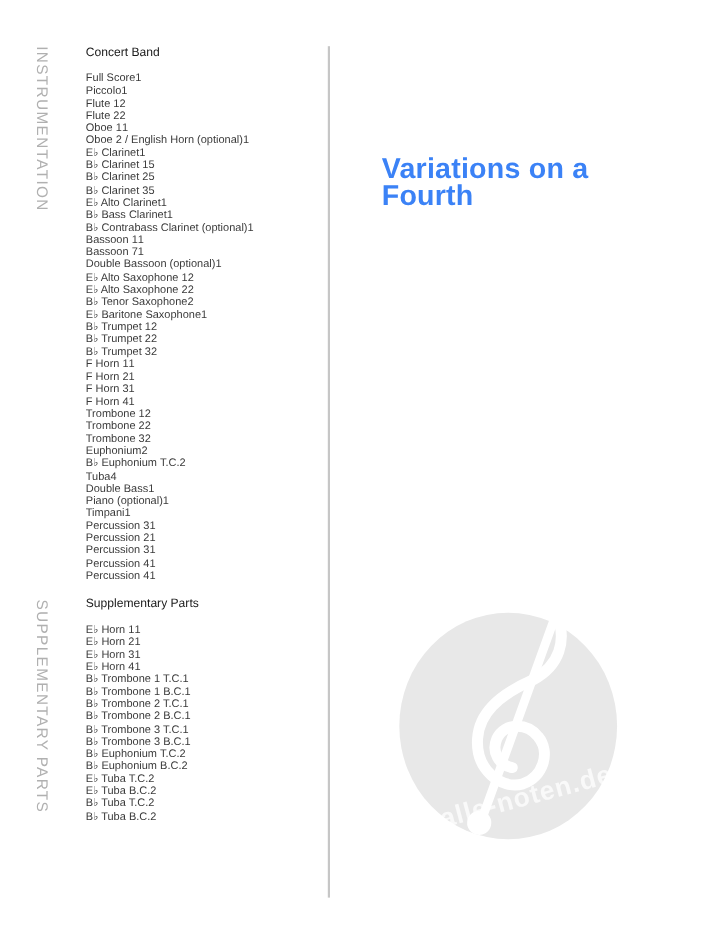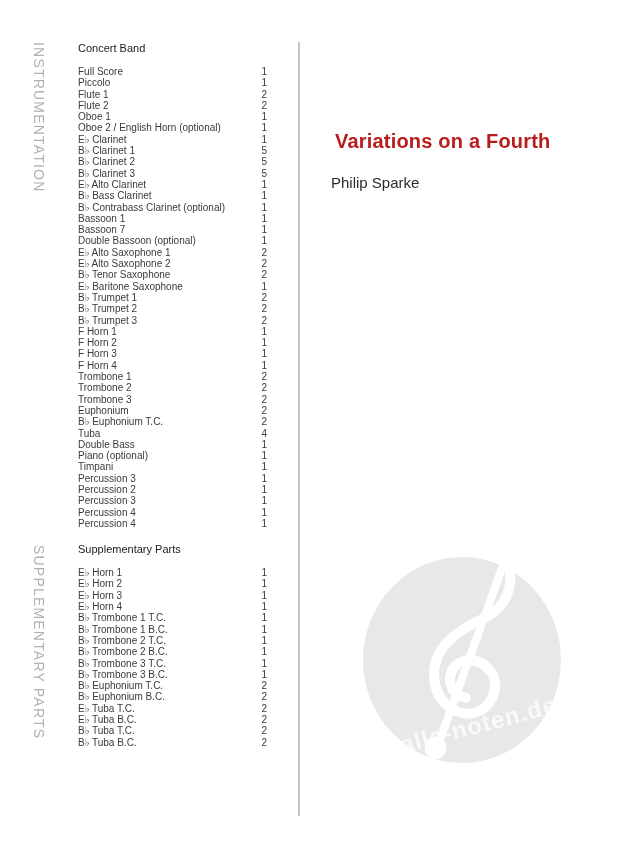--- a/index.html
+++ b/index.html
@@ -22,36 +22,36 @@
   .v-top { left:31px; top:42px; }
   .v-bottom { left:31px; top:545px; }
 
   .list-column { position:absolute; left:78px; top:42px; width:189px; }
   .list-column h2 {
     margin:0; font-size:11px; line-height:12px;
     font-weight:normal; color:#1a1a1a;
   }
   .rows { margin-top:12px; }
   .row {
-    display:flex; justify-content:space-between; align-items:baseline;
+    display:flex; justify-content:flex-start; align-items:baseline;
     font-size:10px; line-height:11.3px; color:#3a3a3a;
   }
   .row .name { white-space:nowrap; }
   .row .qty { text-align:right; }
   section.supplementary { margin-top:14px; }
 
   .divider {
     position:absolute; left:298px; top:42px;
     width:2px; height:774px; background:#c6c6c6;
   }
 
   .title-block { position:absolute; left:331px; top:125px; }
   .title-block h1 {
-    margin:4px; font-size:20px; line-height:24px;
-    font-weight:bold; color:#b91c1c; letter-spacing:0.2px;
+    margin:16px; font-size:26px; line-height:24px;
+    font-weight:bold; color:#3b82f6; letter-spacing:0.2px;
   }
   .composer { margin-top:21px; font-size:15px; color:#2b2b2b; }
 
   .watermark { position:absolute; left:360px; top:553px; width:210px; height:220px; pointer-events:none; }
   .wm-circle {
     position:absolute; left:3px; top:4px;
     width:198px; height:206px; border-radius:50%;
     background:#e8e8e8;
   }
   .wm-clef {
@@ -313,21 +313,20 @@
             <span class="qty">2</span>
           </div>
         </div>
     </section>
   </div>
 
   <div class="divider"></div>
 
   <div class="title-block">
     <h1>Variations on a Fourth</h1>
-    <div class="composer">Philip Sparke</div>
   </div>
 
   <div class="watermark">
     <div class="wm-circle"></div>
     <svg class="wm-clef" viewBox="0 0 110 230" fill="none" xmlns="http://www.w3.org/2000/svg">
       <path d="M72,6 C88,28 86,52 66,70 C38,92 26,112 30,134
                C35,162 62,174 80,164 C96,154 98,130 83,119
                C70,109 50,114 47,130 C45,143 55,153 67,152" stroke="#ffffff" stroke-width="10" stroke-linecap="round"></path>
       <path d="M72,6 L52,200" stroke="#ffffff" stroke-width="8" stroke-linecap="round"></path>
       <circle cx="50" cy="208" r="11" fill="#ffffff"></circle>

